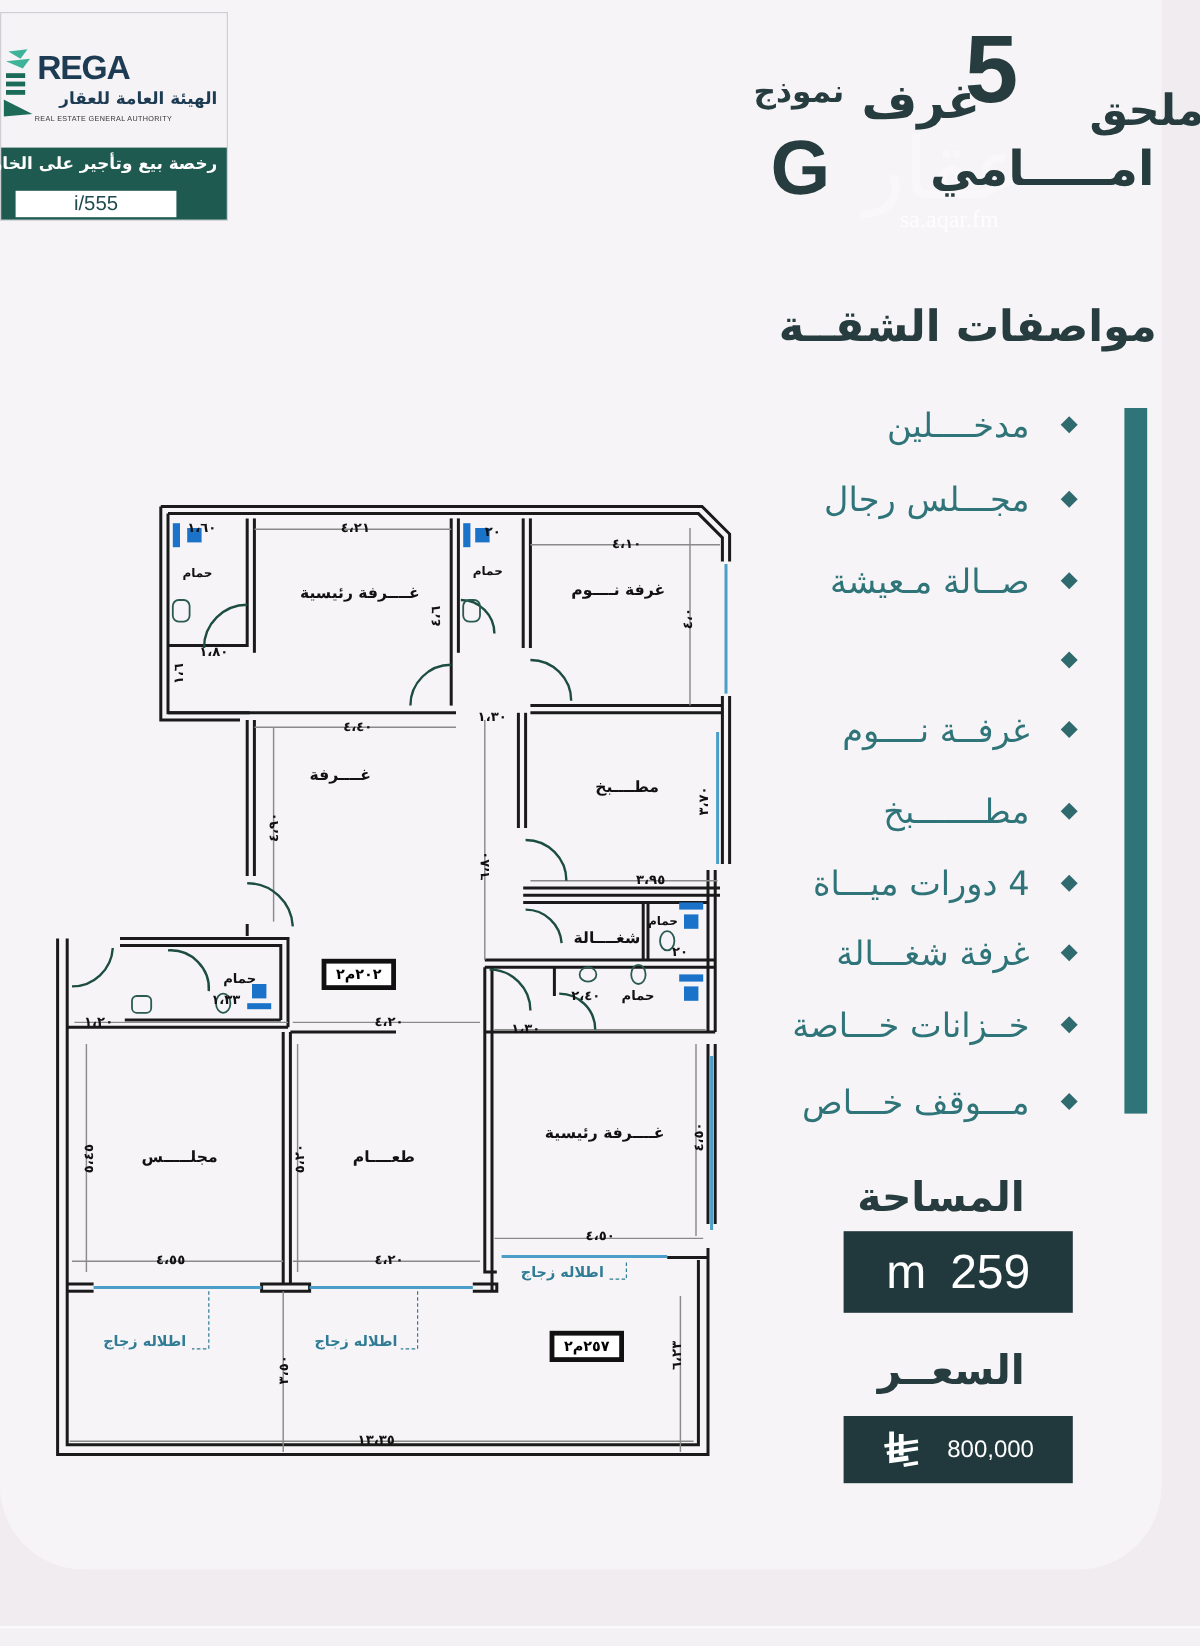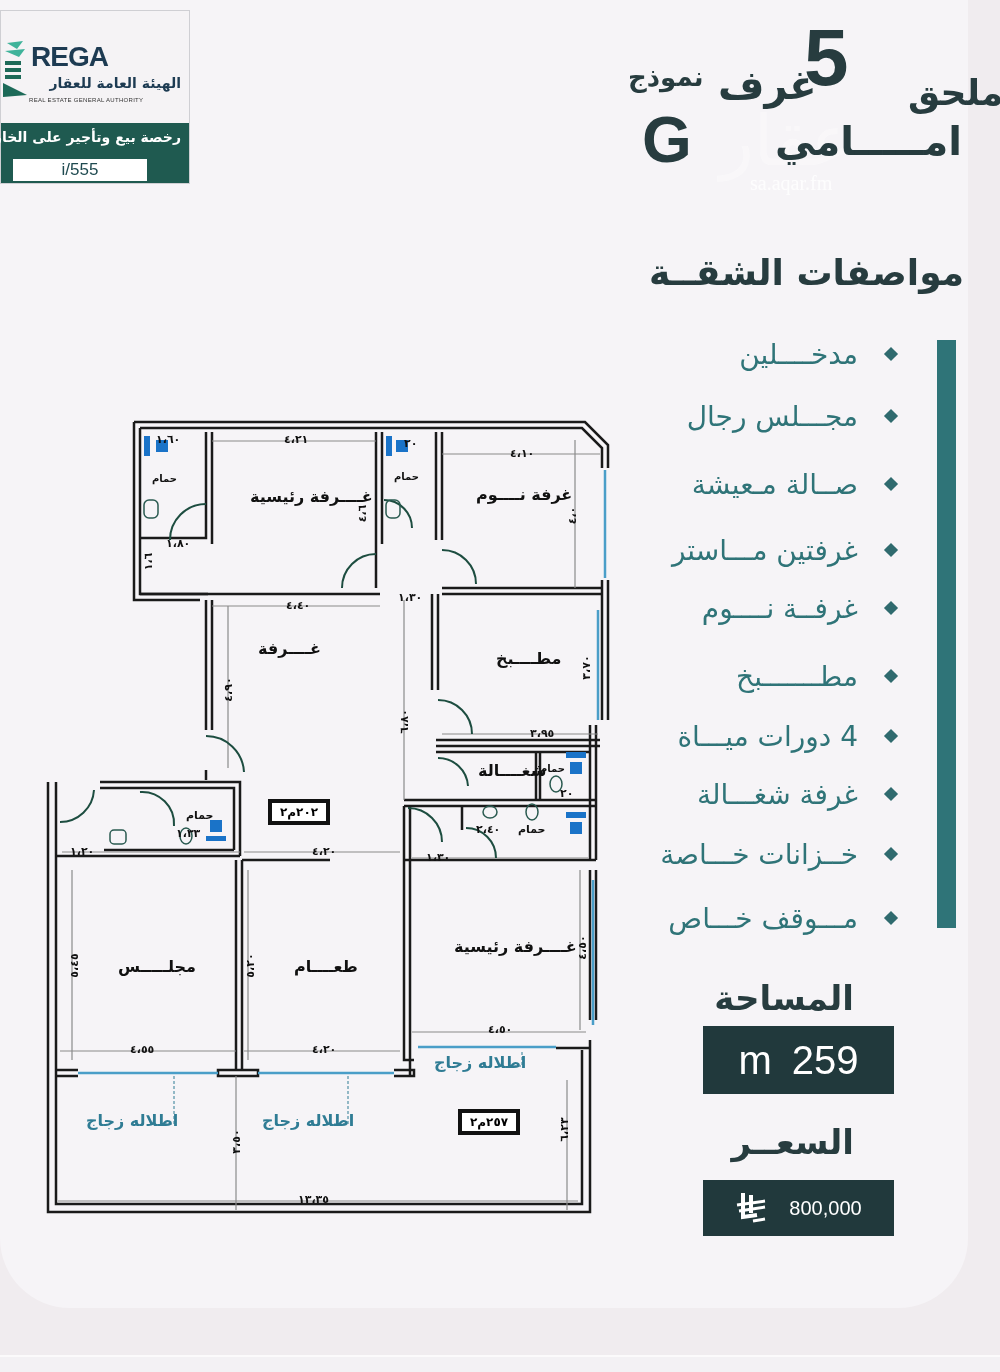--- a/index.html
+++ b/index.html
@@ -40,24 +40,24 @@
     .price-label { top:1122px; }
     .value-box { position:absolute; left:703px; width:191px; background:#21393c; color:#fff; display:flex; align-items:center; justify-content:center; font-family:"Liberation Sans", sans-serif; }
     .area-box { top:1026px; height:68px; font-size:40px; }
     .price-box { top:1180px; height:56px; font-size:20px; }
     .area-unit { margin-right:20px; }
     .riyal-icon { font-weight:bold; font-size:34px; margin-right:18px; }
 
     
     .plan { position:absolute; left:40px; top:415px; width:580px; height:810px; }
     .plan svg { position:absolute; left:0; top:0; }
-    .room-label { position:absolute; font-size:16px; font-weight:bold; color:#111; direction:rtl; white-space:nowrap; }
+    .room-label { position:absolute; font-size:13px; font-weight:bold; color:#111; direction:rtl; white-space:nowrap; }
     .dim { position:absolute; font-size:11px; font-weight:bold; color:#111; white-space:nowrap; font-family:"DejaVu Sans", sans-serif; }
     .dim.v { transform:rotate(-90deg); transform-origin:center; }
-    .glass-label { position:absolute; font-size:16px; color:#2f7c94; direction:rtl; white-space:nowrap; font-weight:bold; }
+    .glass-label { position:absolute; font-size:12px; color:#2f7c94; direction:rtl; white-space:nowrap; font-weight:bold; }
     .area-tag { position:absolute; border:4px solid #111; background:#fff; font-size:12px; font-weight:bold; text-align:center; line-height:18px; }
   </style>
 </head>
 <body>
 
 <div class="card"></div>
 <div class="bottom-bar"></div>
 
 <div class="rega">
   <svg class="rega-logo-mark" viewBox="0 0 28 60">
@@ -96,21 +96,20 @@
 <div class="spec-item" style="top:396px;">
     <span class="spec-bullet"></span>
     <span class="spec-label">مجـــلس رجال</span>
   </div>
 <div class="spec-item" style="top:464px;">
     <span class="spec-bullet"></span>
     <span class="spec-label">صــالة مـعيشة</span>
   </div>
 <div class="spec-item" style="top:530px;">
     <span class="spec-bullet"></span>
-    <span class="spec-label">غرفتين مـــاستر</span>
   </div>
 <div class="spec-item" style="top:588px;">
     <span class="spec-bullet"></span>
     <span class="spec-label">غرفــة نــــوم</span>
   </div>
 <div class="spec-item" style="top:656px;">
     <span class="spec-bullet"></span>
     <span class="spec-label">مطـــــــبخ</span>
   </div>
 <div class="spec-item" style="top:716px;">
@@ -282,21 +281,21 @@
       <ellipse cx="556" cy="784" rx="6" ry="8"></ellipse>
     </g>
   </svg>
 
   <div class="room-label" style="left:210px; top:72px;">غــــرفة رئيسية</div>
   <div class="room-label" style="left:112px; top:58px; font-size:10px;">حمام</div>
   <div class="room-label" style="left:354px; top:56px; font-size:10px;">حمام</div>
   <div class="room-label" style="left:436px; top:70px;">غرفة نــــوم</div>
   <div class="room-label" style="left:218px; top:224px;">غــــرفة</div>
   <div class="room-label" style="left:456px; top:234px;">مطــــبخ</div>
-  <div class="room-label" style="left:438px; top:346px;text-align:right;">شغــــالة</div>
+  <div class="room-label" style="left:438px; top:360px;text-align:right;">شغــــالة</div>
   <div class="room-label" style="left:500px; top:348px; font-size:10px;">حمام</div>
   <div class="room-label" style="left:478px; top:408px; font-size:11px;">حمام</div>
   <div class="room-label" style="left:146px; top:394px; font-size:11px;">حمام</div>
   <div class="room-label" style="left:78px; top:542px;">مجلـــــس</div>
   <div class="room-label" style="left:254px; top:542px;">طعــــام</div>
   <div class="room-label" style="left:414px; top:522px;">غــــرفة رئيسية</div>
 
   <div class="dim" style="left:116px; top:18px;">١،٦٠</div>
   <div class="dim" style="left:244px; top:18px;">٤،٢١</div>
   <div class="dim v" style="left:314px; top:92px;">٤،٦</div>

